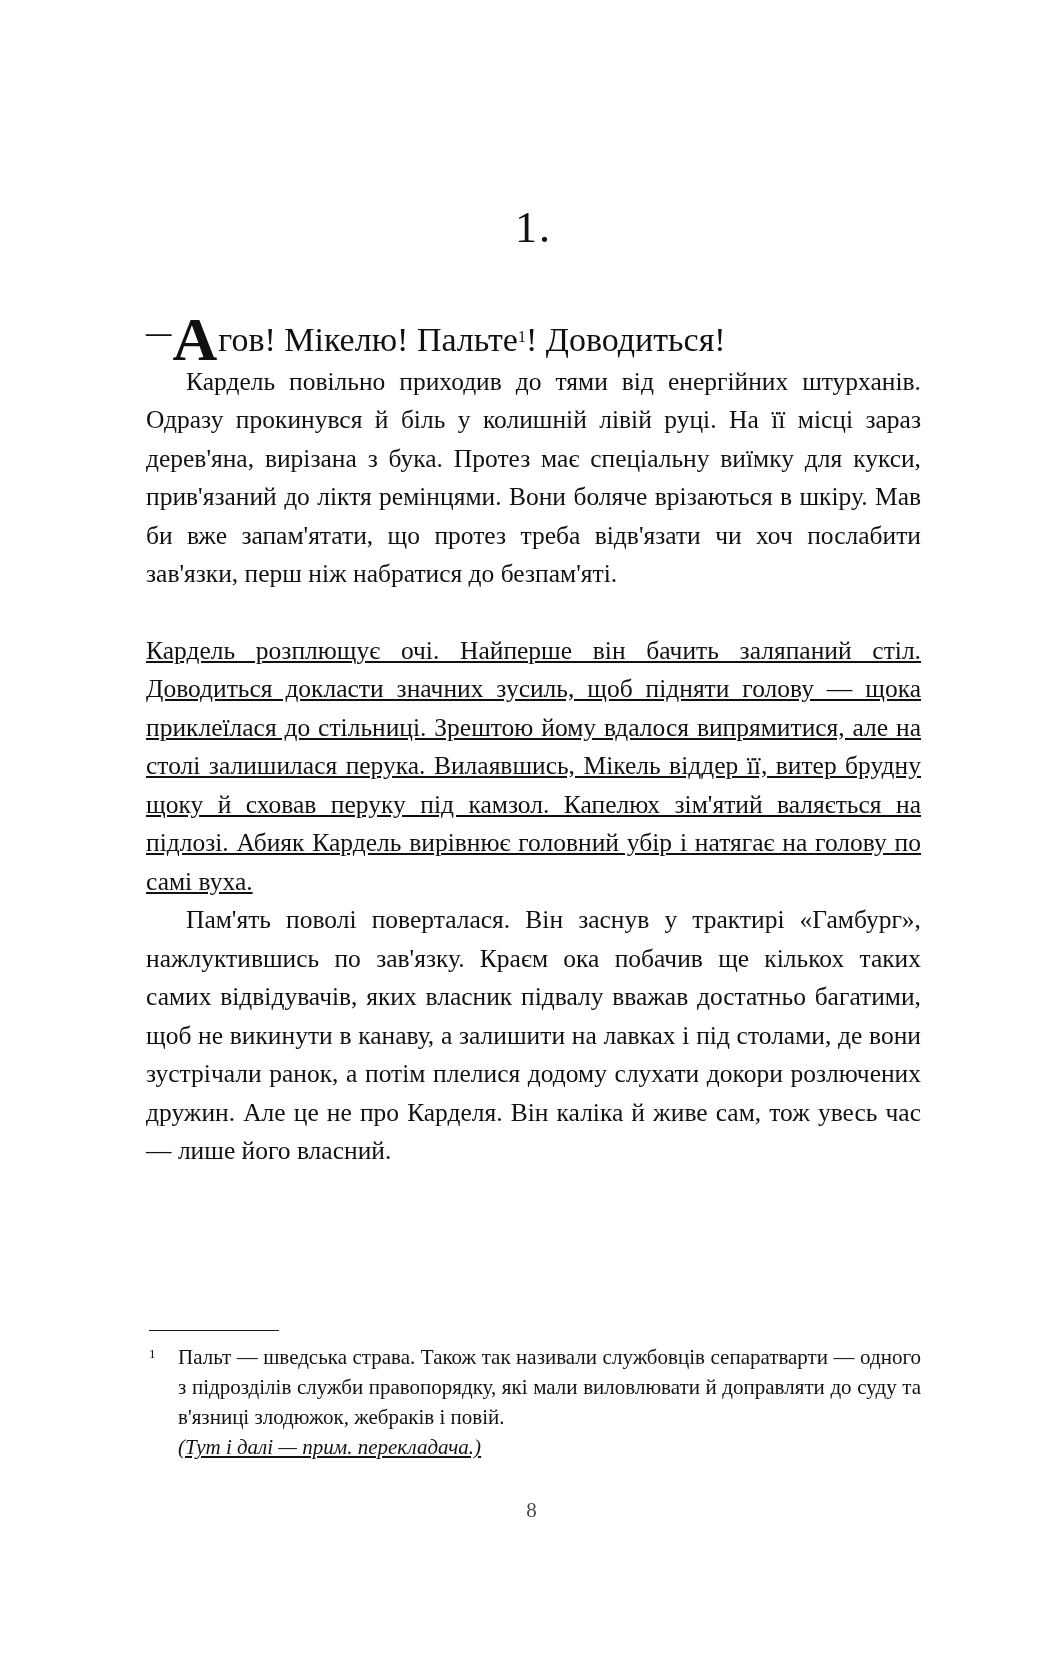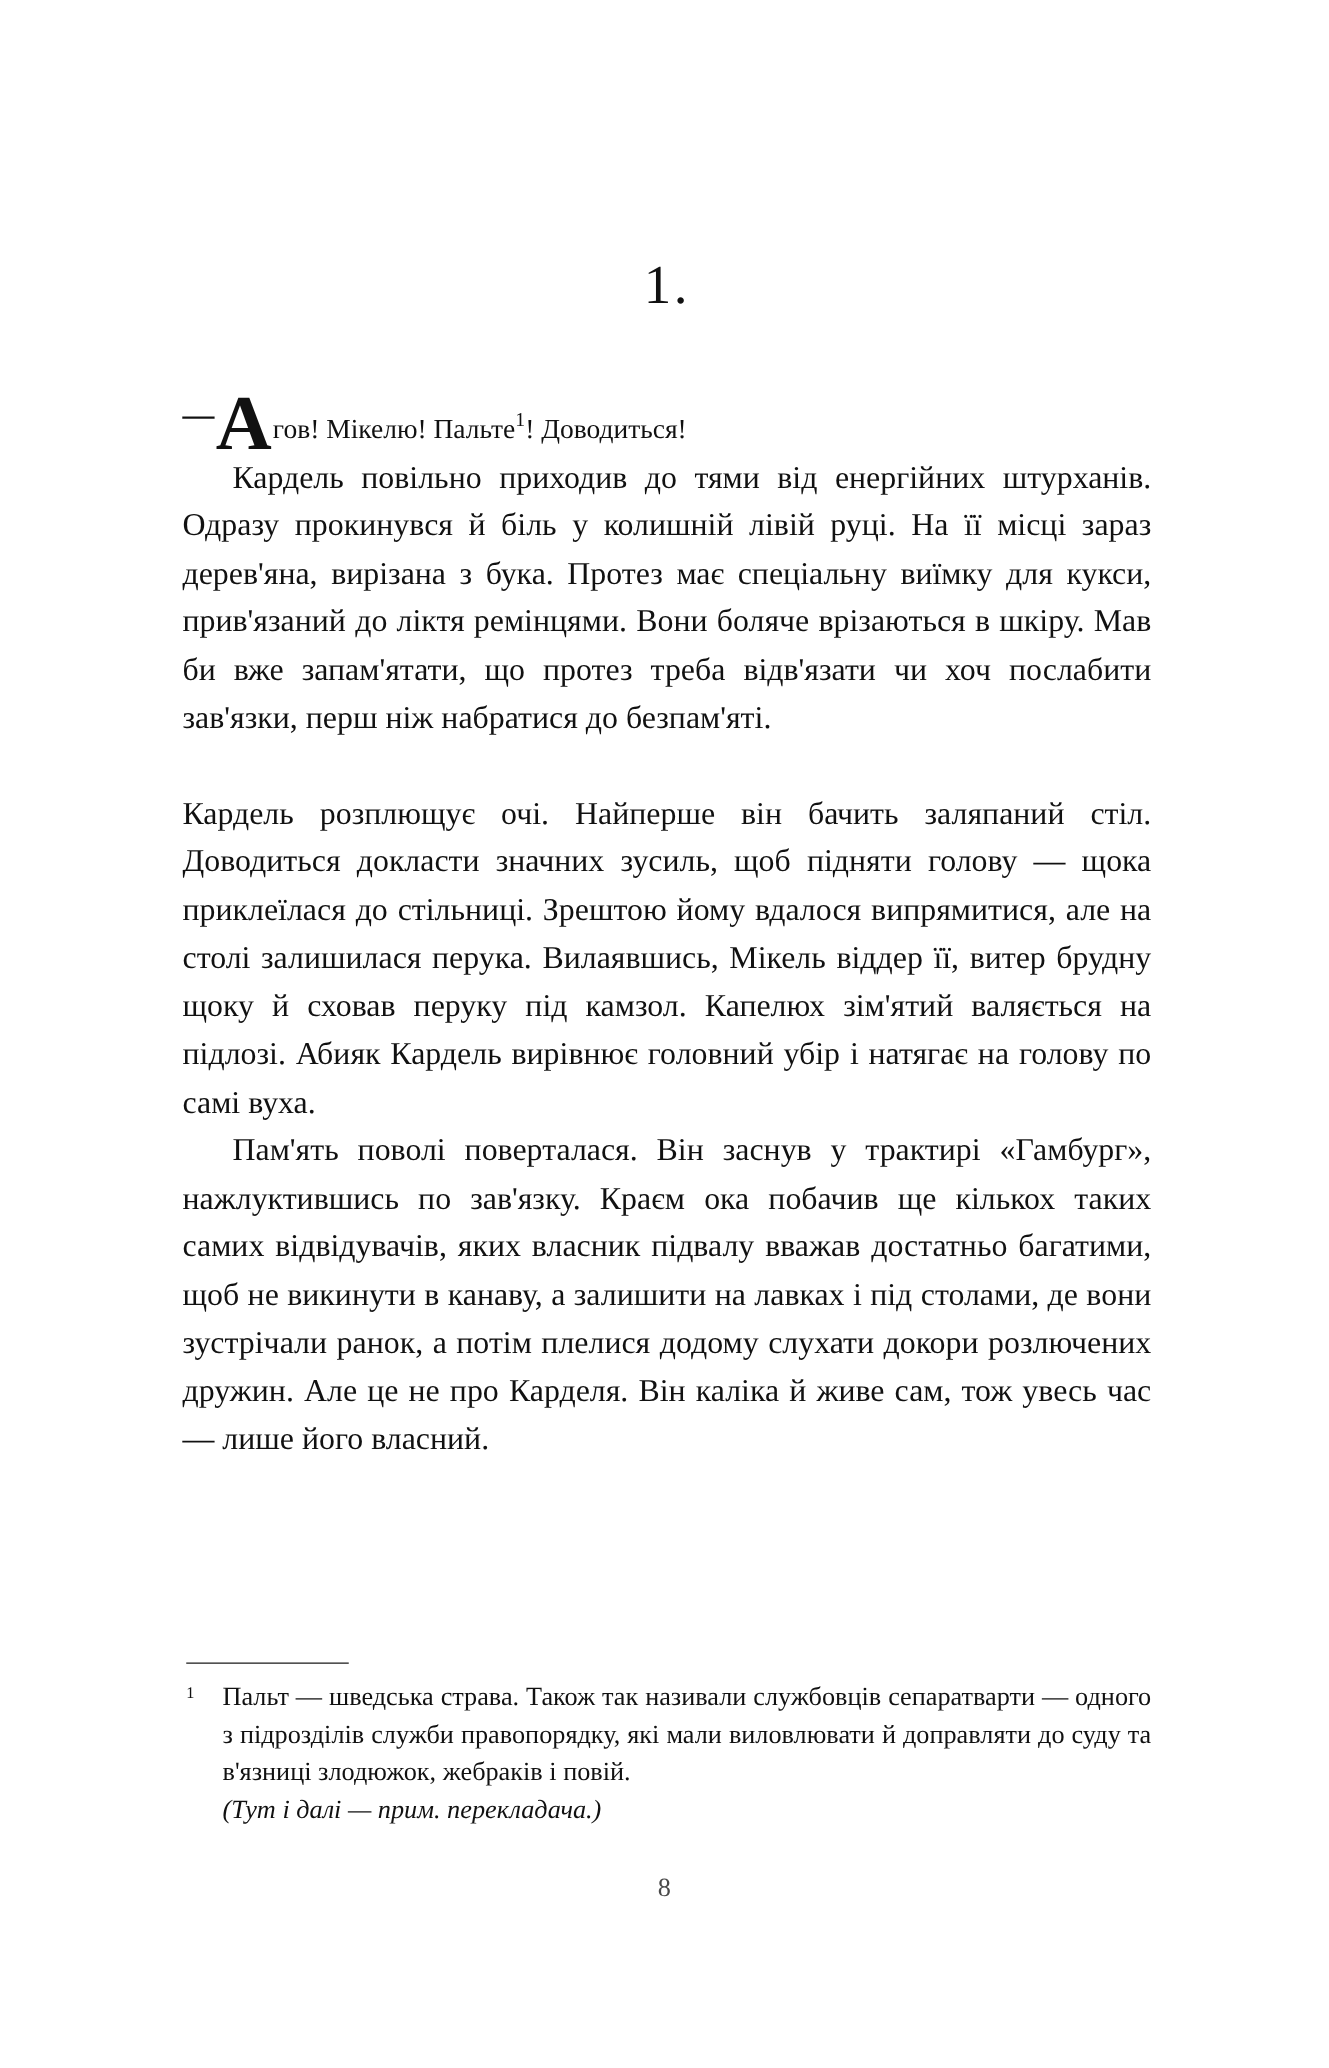--- a/index.html
+++ b/index.html
@@ -47,21 +47,21 @@
     text-align: justify;
     text-justify: inter-word;
     hyphens: manual;
   }
 
   p.para {
     margin: 0;
     text-indent: 40px;
     text-align: justify;
   }
-  p.para.no-indent { text-indent: 0; }
+  p.para.no-indent { text-indent: 0; text-decoration: underline; }
   p.para.gap { margin-top: 38px; }
 
   
   .opening {
     position: relative;
     margin: 0;
     text-indent: 0;
     text-align: left;
     min-height: 44px;
   }
@@ -81,21 +81,21 @@
     font-size: 62px;
     line-height: 0.6;
     font-weight: 700;
     position: relative;
     top: 9px;
     margin-left: 1px;
     margin-right: 1px;
     font-family: "Liberation Serif", "DejaVu Serif", serif;
   }
   .opening-rest {
-    font-size: 22px;
+    font-size: 34px;
   }
   sup.fn-ref {
     font-size: 0.62em;
     vertical-align: super;
     line-height: 0;
   }
 
   
   .footnote {
     position: absolute;
@@ -119,20 +119,21 @@
   .footnote-marker {
     position: absolute;
     left: 3px;
     top: -3px;
     font-size: 13px;
   }
   .footnote-italic {
     font-style: italic;
     display: block;
     text-align: left;
+    text-decoration: underline;
   }
 
   
   .page-number {
     position: absolute;
     left: 0;
     right: 0;
     top: 1498px;
     text-align: center;
     font-size: 21px;

